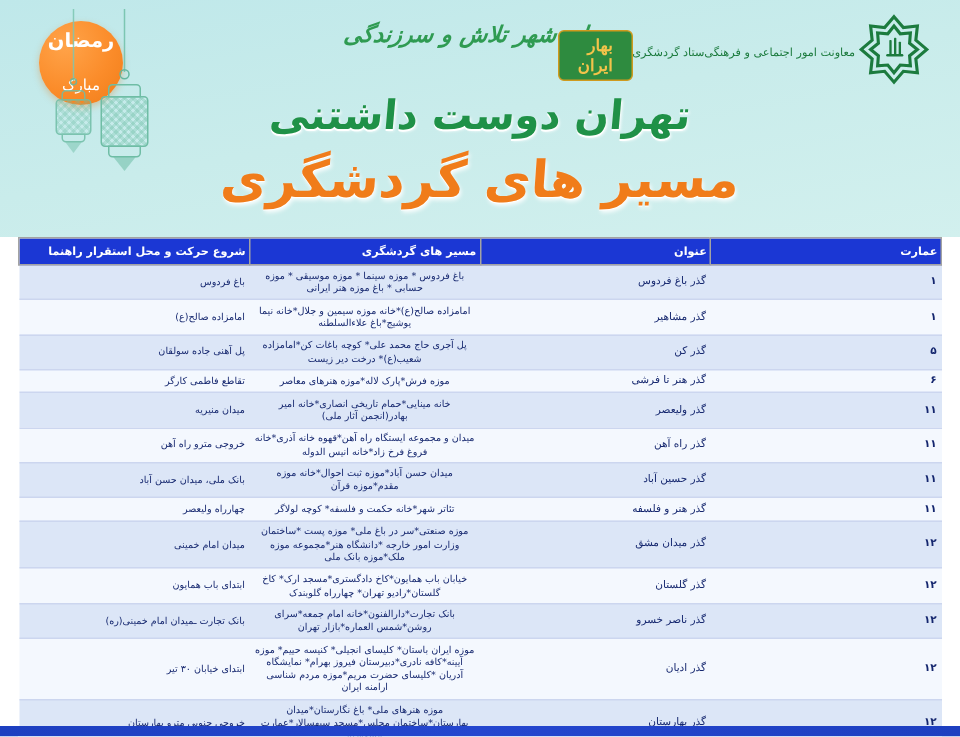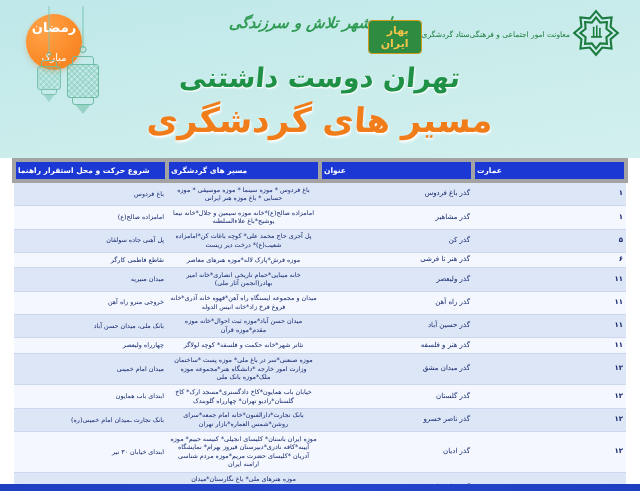--- a/index.html
+++ b/index.html
@@ -161,20 +161,21 @@
   .bahar-badge {
     margin-top: 5px;
     background: #2e8b3f;
     border: 1px solid #cf9a1e;
     border-radius: 4px;
     color: #f3c34a;
     font-size: 11px;
     font-weight: bold;
     padding: 3px 12px;
     letter-spacing: -.5px;
+    font-family: Liberation Serif, serif;
   }
 
   
   .table-wrap {
     position: absolute;
     left: 0; top: 158px;
     width: 640px; height: 333px;
     background: #ffffff;
     padding: 0 12px 0 12px;
   }
@@ -183,22 +184,22 @@
     border-collapse: collapse;
     table-layout: fixed;
     direction: rtl;
   }
   thead th {
     background: #1b37d4;
     color: #ffffff;
     font-size: 7.5px;
     font-weight: bold;
     padding: 4px 2px;
-    text-align: left;
-    border: 4px solid #a3a3a3;
+    text-align: right;
+    border: 1px solid #a3a3a3;
     white-space: nowrap;
   }
   tbody td {
     font-size: 6.4px;
     color: #14266e;
     padding: 2.5px 3px;
     border-bottom: 1px solid #ccd6ef;
     line-height: 1.35;
     vertical-align: middle;
   }

